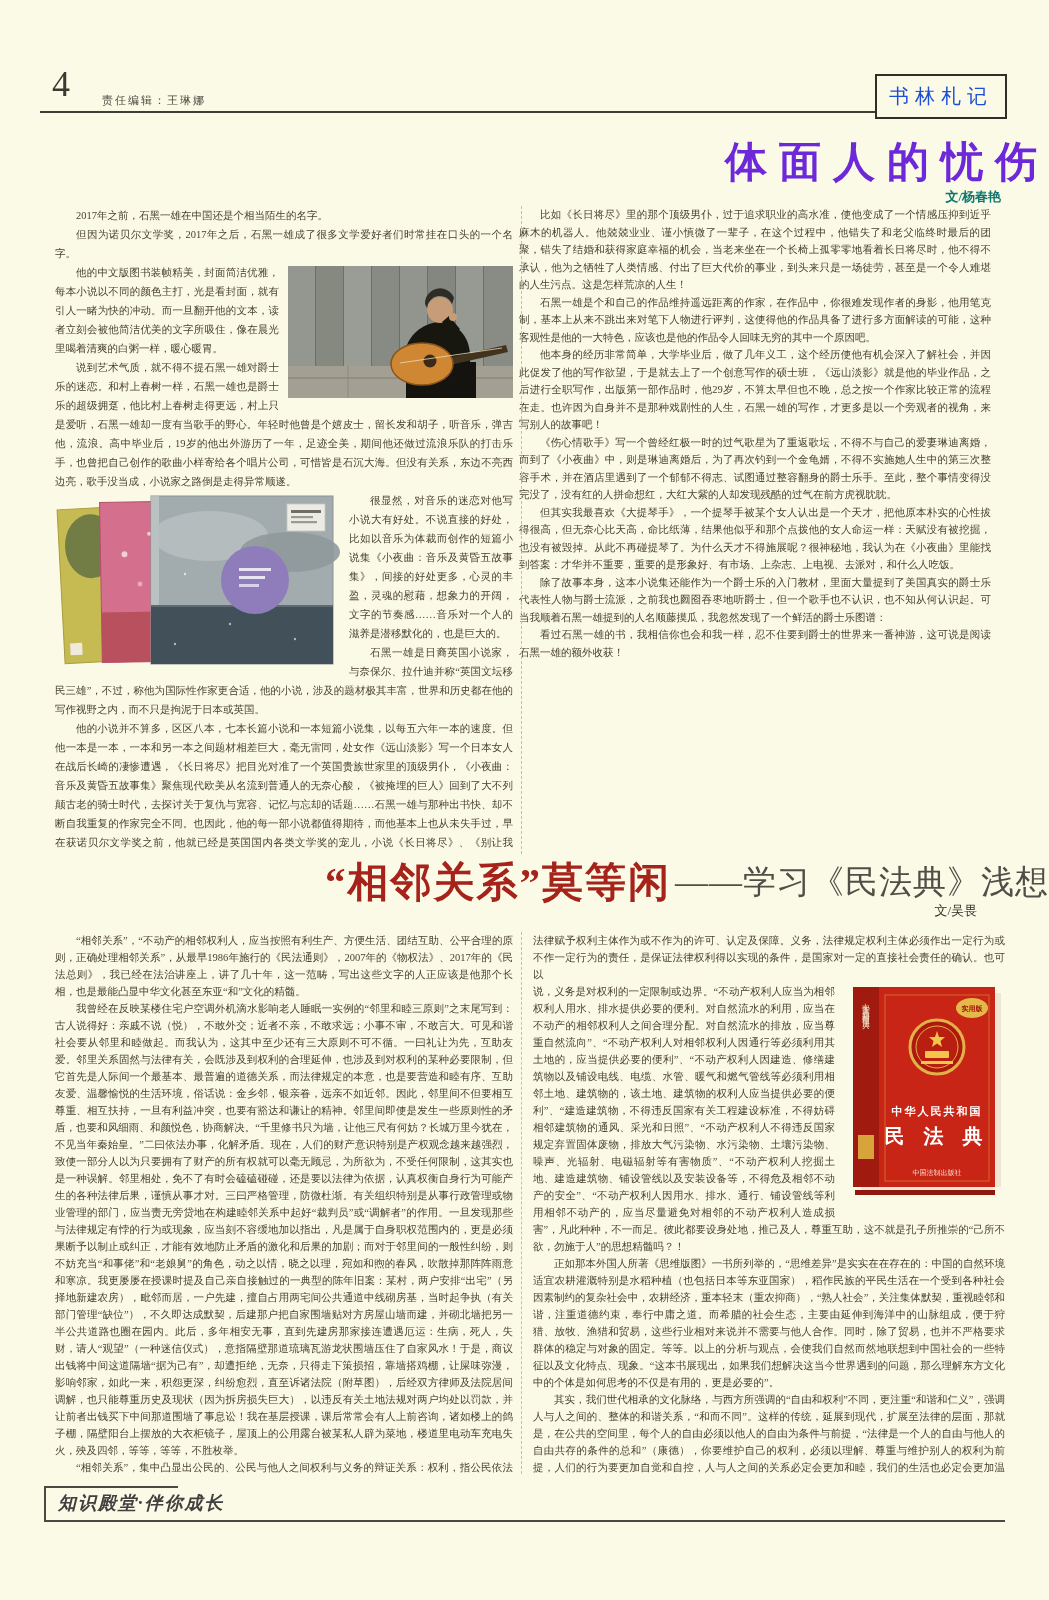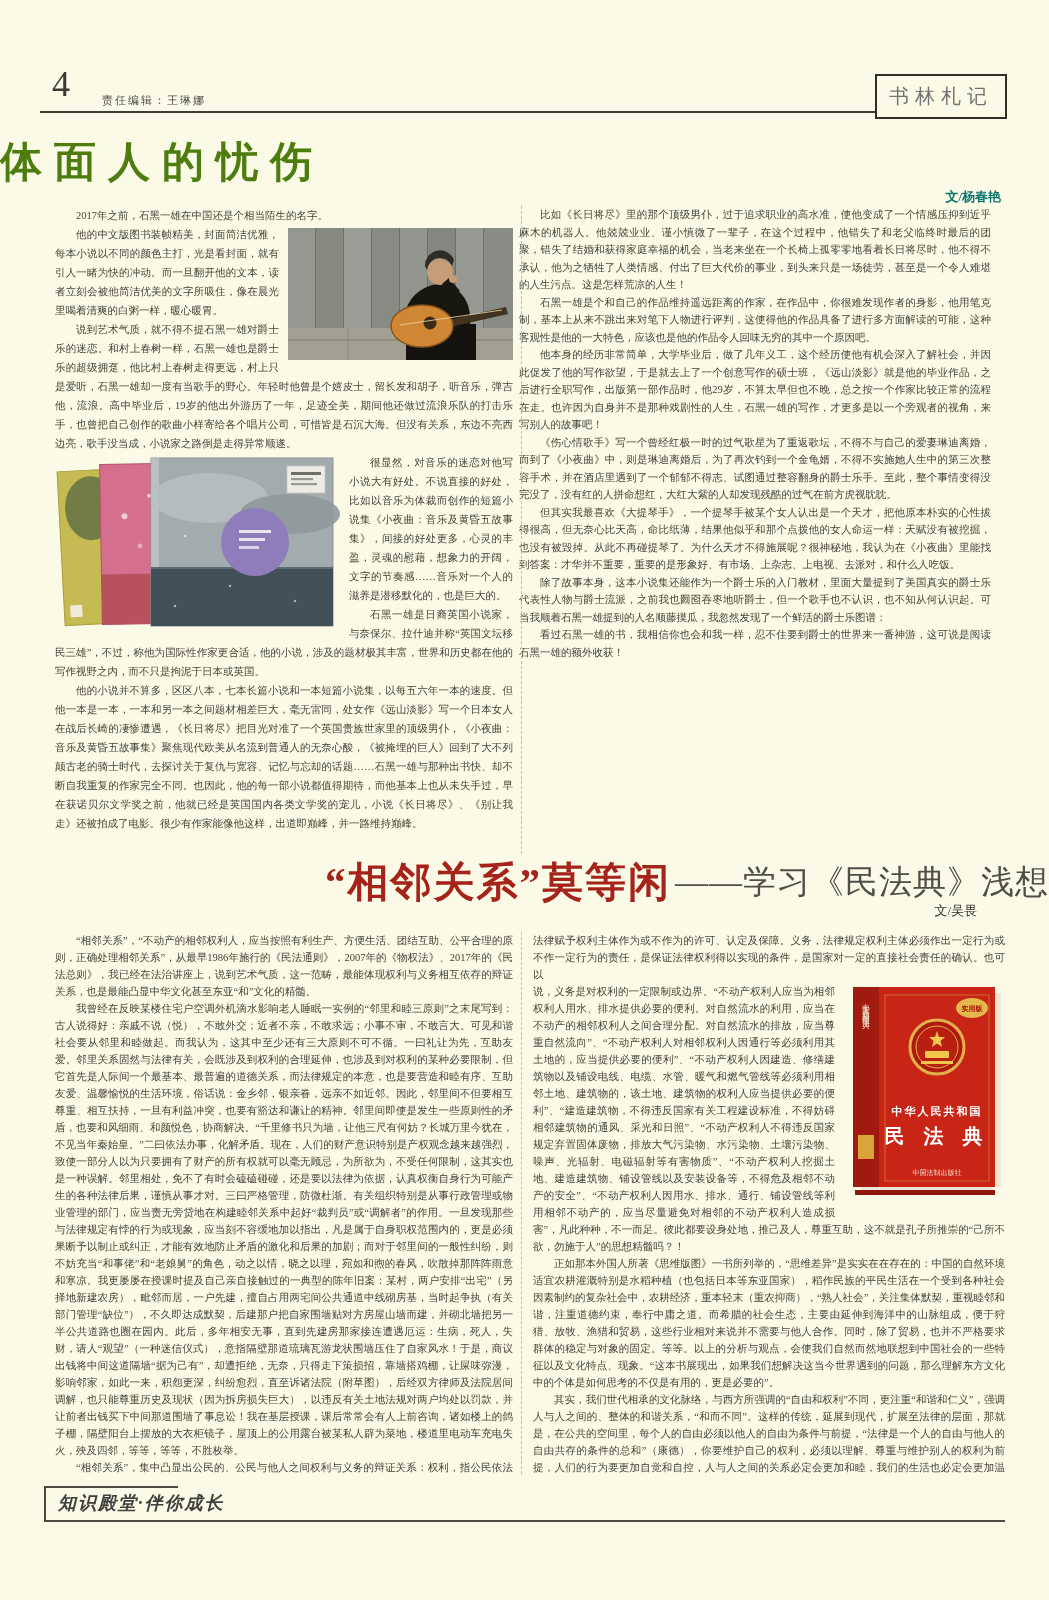--- a/index.html
+++ b/index.html
@@ -3,25 +3,25 @@
 <meta charset="utf-8">
 <style>
   *{margin:0;padding:0;box-sizing:border-box}
   html,body{background:#cfcdc2}
   .page{position:relative;width:1049px;height:1600px;margin:0 auto;background:#fbfae6;
         font-family:"Liberation Serif","DejaVu Serif",serif;color:#473f33;overflow:hidden}
   
   .pagenum{position:absolute;left:52px;top:66px;font-size:36px;color:#3a3a32;line-height:1}
   .editor{position:absolute;left:102px;top:93px;font-size:11px;letter-spacing:2px;color:#4a4a40}
   .section-box{position:absolute;right:42px;top:74px;border:2px solid #2f2f28;background:#fbfae6;
-               padding:7px 12px;font-size:20px;letter-spacing:6px;color:#737373;z-index:2}
+               padding:7px 12px;font-size:20px;letter-spacing:6px;color:#1d4ed8;z-index:2}
   .header-rule{position:absolute;left:40px;right:42px;top:111px;border-top:2.5px solid #3e3e36}
   
-  .a1-title{position:absolute;left:0;width:100%;top:134px;text-align:left;
-            font-size:42px;font-weight:bold;letter-spacing:12px;color:#4d7c0f}
+  .a1-title{position:absolute;left:0;width:100%;top:134px;text-align:right;
+            font-size:42px;font-weight:bold;letter-spacing:12px;color:#6d28d9}
   .a1-author{position:absolute;right:48px;top:188px;font-size:13px;font-weight:bold;color:#0f766e}
   .a1-body{position:absolute;left:55px;top:206px;width:950px;height:648px}
   .col{position:absolute;top:0;text-align:justify;overflow:hidden}
   .a1-body .col-l{left:0;width:458px;height:648px}
   .a1-body .col-r{left:464px;width:472px;height:648px}
   .a1-body p{font-size:10.5px;text-indent:2em;color:#473f33}
   .a1-body .col-l p{line-height:19px}
   .a1-body .col-r p{line-height:17.5px}
   .divider{position:absolute;border-left:1px dashed #c6bfa2;width:0}
   .div1{left:521px;top:206px;height:648px}
@@ -55,20 +55,21 @@
   <div class="editor">责任编辑：王琳娜</div>
   <div class="section-box">书林札记</div>
   <div class="header-rule"></div>
 
   <div class="a1-title">体面人的忧伤</div>
   <div class="a1-author">文/杨春艳</div>
 
   <div class="a1-body">
     <div class="col col-l">
       <p>2017年之前，石黑一雄在中国还是个相当陌生的名字。</p>
+      <p>但因为诺贝尔文学奖，2017年之后，石黑一雄成了很多文学爱好者们时常挂在口头的一个名字。</p>
       <div class="photo-wrap">
         <svg width="225" height="132" viewBox="0 0 225 132" preserveAspectRatio="none">
           <rect width="225" height="132" fill="#8b8f89"></rect>
           <g>
             <rect x="0" y="0" width="27" height="104" fill="#93978f"></rect>
               <rect x="28" y="0" width="27" height="104" fill="#85897f"></rect>
             <rect x="56" y="0" width="27" height="104" fill="#9a9d95"></rect>
               <rect x="84" y="0" width="27" height="104" fill="#878b83"></rect>
             <rect x="112" y="0" width="27" height="104" fill="#91958d"></rect>
               <rect x="140" y="0" width="27" height="104" fill="#83877f"></rect>
@@ -158,21 +159,21 @@
   <div class="divider div1"></div>
 
   <div class="a2-titlebar">
     <span class="a2-title-red">“相邻关系”莫等闲</span>
     <span class="a2-title-rest">——学习《民法典》浅想</span>
   </div>
   <div class="a2-author">文/吴畏</div>
 
   <div class="a2-body">
     <div class="col col-l">
-      <p>“相邻关系”，“不动产的相邻权利人，应当按照有利生产、方便生活、团结互助、公平合理的原则，正确处理相邻关系”，从最早1986年施行的《民法通则》，2007年的《物权法》、2017年的《民法总则》，我已经在法治讲座上，说到艺术气质，这一范畴，最能体现权利与义务相互依存的辩证关系，也是最能凸显中华文化甚至东亚“和”文化的精髓。</p>
+      <p>“相邻关系”，“不动产的相邻权利人，应当按照有利生产、方便生活、团结互助、公平合理的原则，正确处理相邻关系”，从最早1986年施行的《民法通则》，2007年的《物权法》、2017年的《民法总则》，我已经在法治讲座上，讲了几十年，这一范畴，写出这些文字的人正应该是他那个长相，也是最能凸显中华文化甚至东亚“和”文化的精髓。</p>
       <p>我曾经在反映某楼住宅户空调外机滴水影响老人睡眠一实例的“邻里和睦三原则”之末尾写到：古人说得好：亲戚不说（悦），不敢外交；近者不亲，不敢求远；小事不审，不敢言大。可见和谐社会要从邻里和睦做起。而我认为，这其中至少还有三大原则不可不循。一曰礼让为先，互助友爱。邻里关系固然与法律有关，会既涉及到权利的合理延伸，也涉及到对权利的某种必要限制，但它首先是人际间一个最基本、最普遍的道德关系，而法律规定的本意，也是要营造和睦有序、互助友爱、温馨愉悦的生活环境，俗话说：金乡邻，银亲眷，远亲不如近邻。因此，邻里间不但要相互尊重、相互扶持，一旦有利益冲突，也要有豁达和谦让的精神。邻里间即使是发生一些原则性的矛盾，也要和风细雨、和颜悦色，协商解决。“千里修书只为墙，让他三尺有何妨？长城万里今犹在，不见当年秦始皇。”二曰依法办事，化解矛盾。现在，人们的财产意识特别是产权观念越来越强烈，致使一部分人以为只要拥有了财产的所有权就可以毫无顾忌，为所欲为，不受任何限制，这其实也是一种误解。邻里相处，免不了有时会磕磕碰碰，还是要以法律为依据，认真权衡自身行为可能产生的各种法律后果，谨慎从事才对。三曰严格管理，防微杜渐。有关组织特别是从事行政管理或物业管理的部门，应当责无旁贷地在构建睦邻关系中起好“裁判员”或“调解者”的作用。一旦发现那些与法律规定有悖的行为或现象，应当刻不容缓地加以指出，凡是属于自身职权范围内的，更是必须果断予以制止或纠正，才能有效地防止矛盾的激化和后果的加剧；而对于邻里间的一般性纠纷，则不妨充当“和事佬”和“老娘舅”的角色，动之以情，晓之以理，宛如和煦的春风，吹散掉那阵阵雨意和寒凉。我更屡屡在授课时提及自己亲自接触过的一典型的陈年旧案：某村，两户安排“出宅”（另择地新建农房），毗邻而居，一户先建，擅自占用两宅间公共通道中线砌房基，当时起争执（有关部门管理“缺位”），不久即达成默契，后建那户把自家围墙贴对方房屋山墙而建，并砌北墙把另一半公共道路也圈在园内。此后，多年相安无事，直到先建房那家接连遭遇厄运：生病，死人，失财，请人“观望”（一种迷信仪式），意指隔壁那道琉璃瓦游龙状围墙压住了自家风水！于是，商议出钱将中间这道隔墙“据为己有”，却遭拒绝，无奈，只得走下策损招，靠墙搭鸡棚，让屎味弥漫，影响邻家，如此一来，积怨更深，纠纷愈烈，直至诉诸法院（附草图），后经双方律师及法院居间调解，也只能尊重历史及现状（因为拆房损失巨大），以违反有关土地法规对两户均处以罚款，并让前者出钱买下中间那道围墙了事息讼！我在基层授课，课后常常会有人上前咨询，诸如楼上的鸽子棚，隔壁阳台上摆放的大衣柜镜子，屋顶上的公用露台被某私人辟为菜地，楼道里电动车充电失火，殃及四邻，等等，等等，不胜枚举。</p>
       <p>“相邻关系”，集中凸显出公民的、公民与他人之间权利与义务的辩证关系：权利，指公民依法应享有的权力和利益，或者法律关系主体在法律规定的范围内，为满足其特定的利益而自主享有的权能和利益。它表现为享有权利的公民有权作出一定的行为和要求他人作出相应的行为。从通常的角度看，权利是</p>
     </div>
     <div class="col col-r">
       <p class="noindent">法律赋予权利主体作为或不作为的许可、认定及保障。义务，法律规定权利主体必须作出一定行为或不作一定行为的责任，是保证法律权利得以实现的条件，是国家对一定的直接社会责任的确认。也可以</p>
       <div class="lawbook-wrap">
         <svg width="160" height="214" viewBox="0 0 160 214">
           <rect x="16" y="198" width="132" height="9" fill="#ece6d6"></rect>
           <rect x="10" y="205" width="140" height="5" fill="#8f170e"></rect>
           <rect x="150" y="8" width="6" height="194" fill="#efe7d3"></rect>

